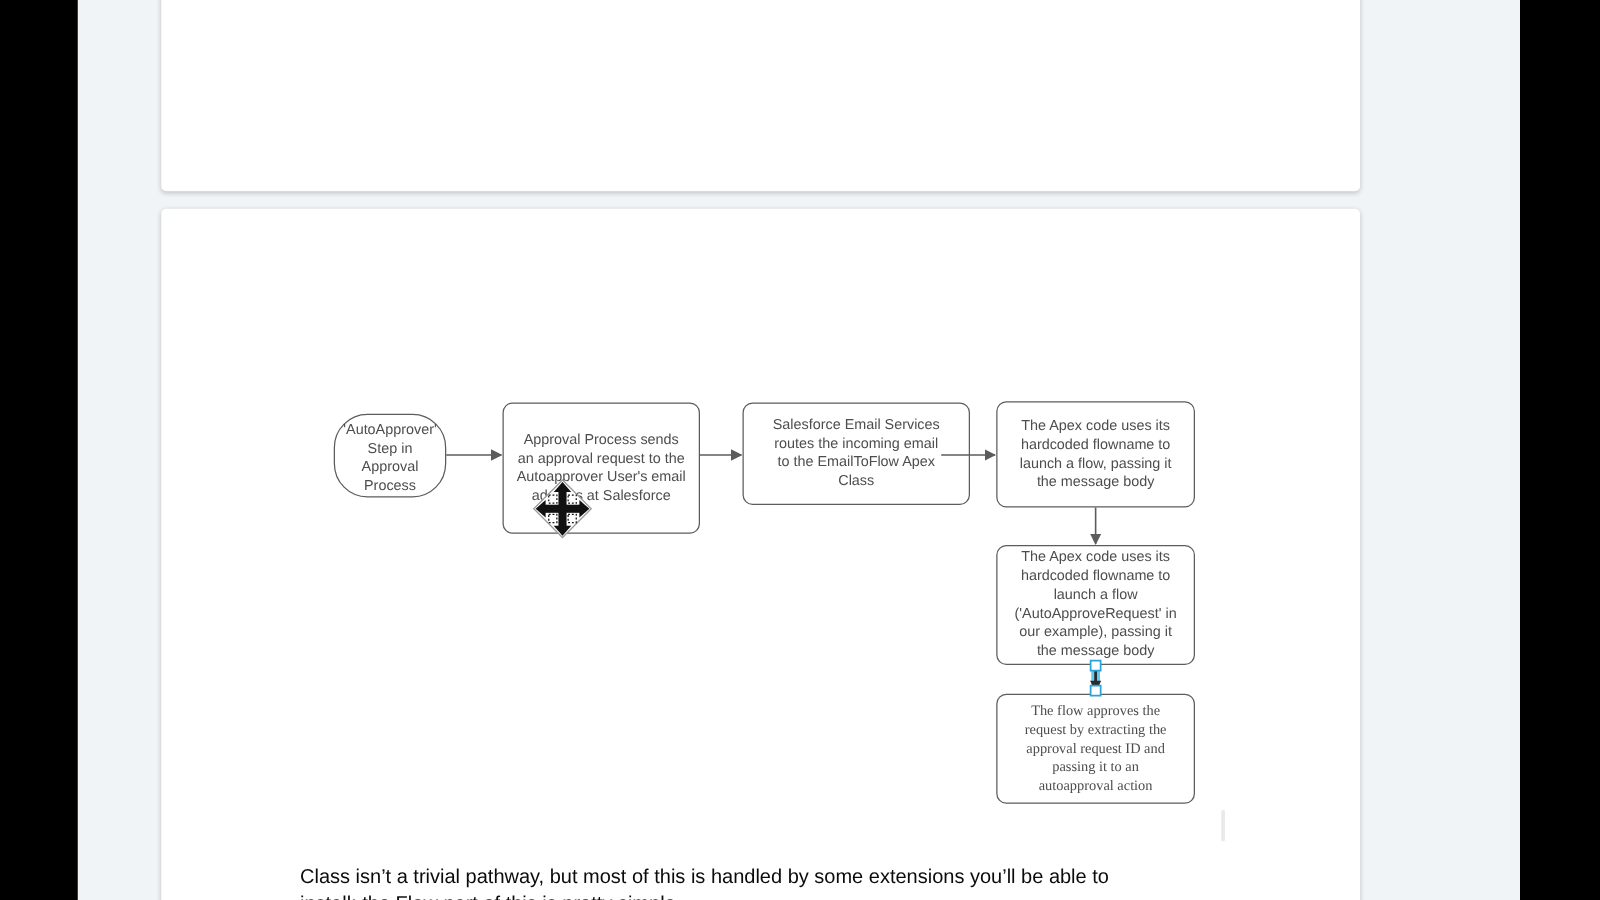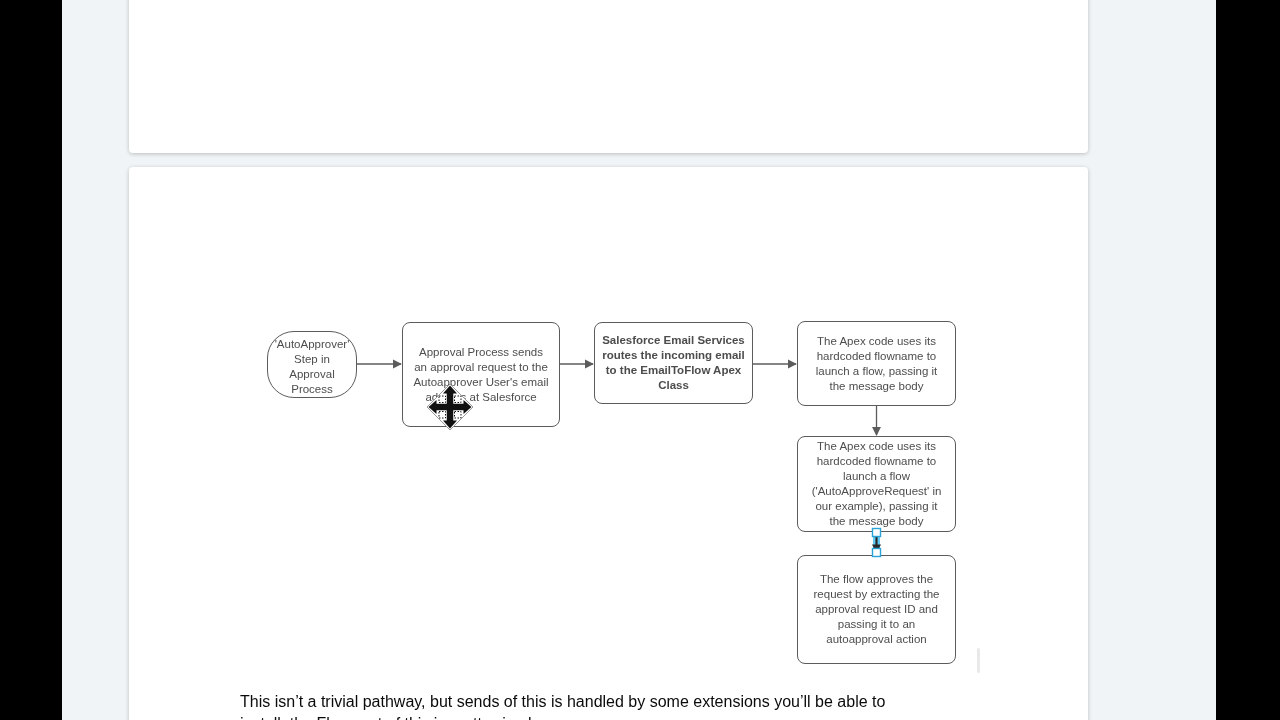--- a/index.html
+++ b/index.html
@@ -100,21 +100,21 @@
 Process</div>
       </div>
 
       <div class="node" style="left:273px; top:155px; width:158px; height:105px;">
         <div class="node-label">Approval Process sends
 an approval request to the
 Autoapprover User's email
 address at Salesforce</div>
       </div>
 
-      <div class="node" style="left:465px; top:155px; width:159px; height:82px;font-weight:bold;">
+      <div class="node" style="left:465px; top:155px; width:182px; height:82px;">
         <div class="node-label">Salesforce Email Services
 routes the incoming email
 to the EmailToFlow Apex
 Class</div>
       </div>
 
       <div class="node" style="left:668px; top:154px; width:159px; height:85px;">
         <div class="node-label">The Apex code uses its
 hardcoded flowname to
 launch a flow, passing it
@@ -123,21 +123,21 @@
 
       <div class="node" style="left:668px; top:269px; width:159px; height:96px;">
         <div class="node-label">The Apex code uses its
 hardcoded flowname to
 launch a flow
 ('AutoApproveRequest' in
 our example), passing it
 the message body</div>
       </div>
 
-      <div class="node" style="left:668px; top:388px; width:159px; height:109px;">
+      <div class="node" style="left:668px; top:388px; width:159px; height:88px;font-family:Liberation Serif, serif;">
         <div class="node-label">The flow approves the
 request by extracting the
 approval request ID and
 passing it to an
 autoapproval action</div>
       </div>
 
       <svg class="edges-svg" width="959" height="620" viewBox="0 0 959 620">
         <defs>
           <marker id="arrowhead" viewBox="0 0 10 10" refX="9" refY="5" markerWidth="7" markerHeight="7" orient="auto-start-reverse">
@@ -168,21 +168,21 @@
         <rect x="9" y="20.75" width="30" height="6.5" fill="#111"></rect>
         <path d="M24 2.5 L31 10.5 L17 10.5 Z" fill="#111"></path>
         <path d="M24 45.5 L31 37.5 L17 37.5 Z" fill="#111"></path>
         <path d="M2.5 24 L10.5 17 L10.5 31 Z" fill="#111"></path>
         <path d="M45.5 24 L37.5 17 L37.5 31 Z" fill="#111"></path>
       </svg>
 
       <div class="scroll-thumb"></div>
 
       <div class="doc-paragraph">
-        <div>This isn’t a trivial pathway, but sends of this is handled by some extensions you’ll be able to</div>
+        <div>Class isn’t a trivial pathway, but most of this is handled by some extensions you’ll be able to</div>
         <div>install; the Flow part of this is pretty simple.</div>
       </div>
 
     </div>
   </div>
 
   <div style="position:absolute; left:0; top:0; width:62px; height:720px; background:#000;"></div>
   <div style="position:absolute; left:1216px; top:0; width:64px; height:720px; background:#000;"></div>
 
 </div>

